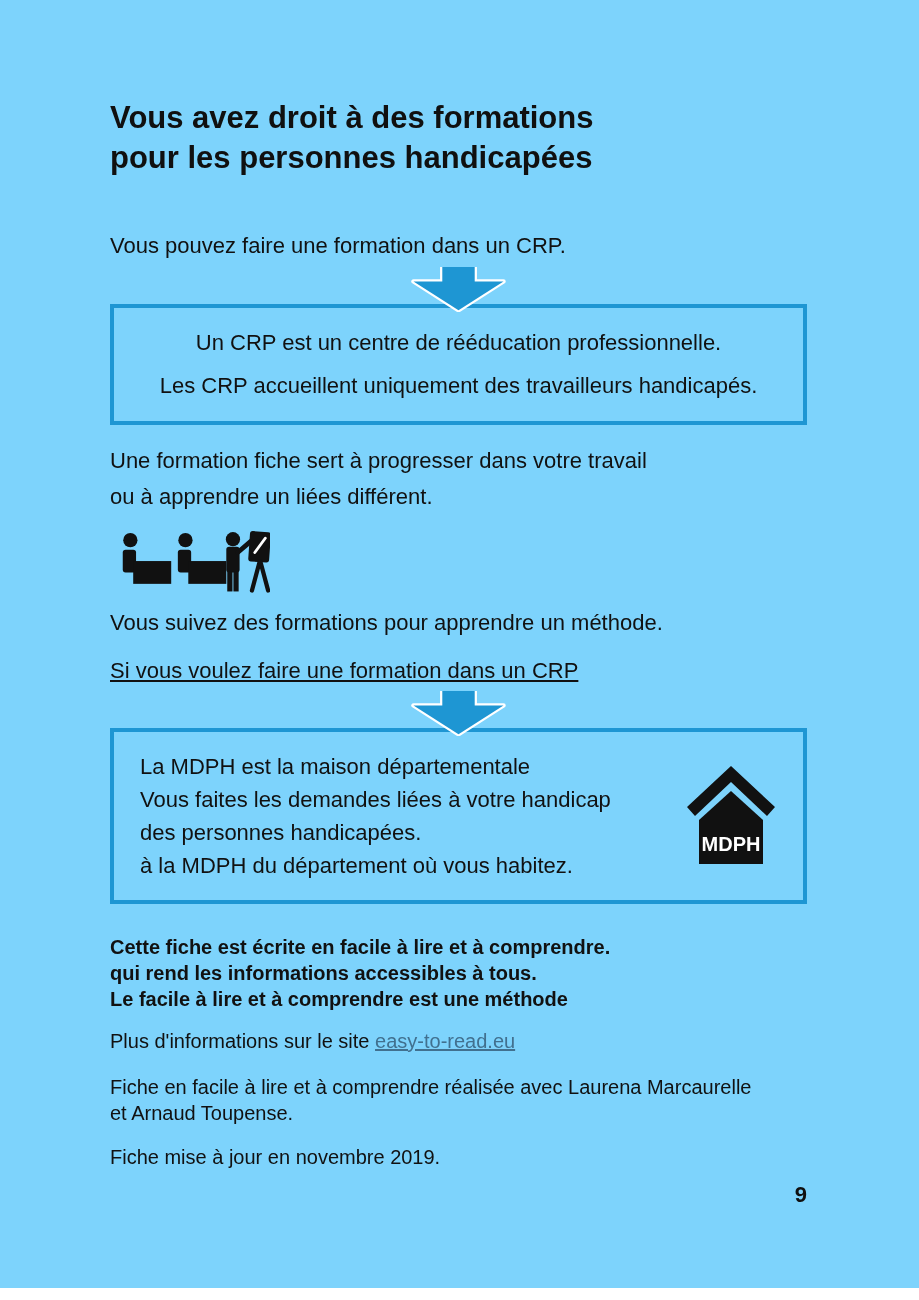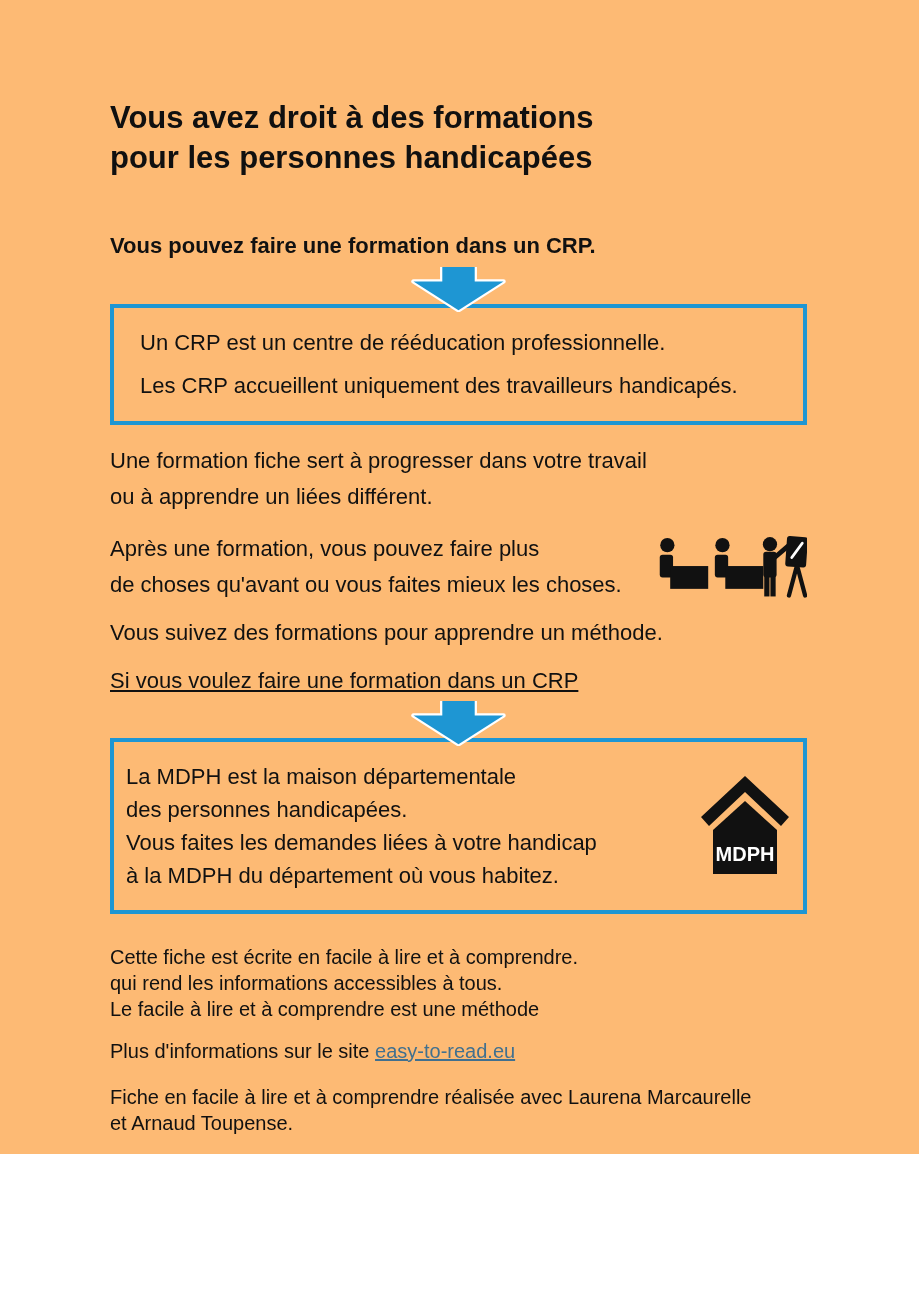--- a/index.html
+++ b/index.html
@@ -1,21 +1,21 @@
 <!DOCTYPE html>
 <html lang="fr" style="--accent: #1e96d3; --link: #41708f;"><head>
 <meta charset="utf-8">
 <style>
   html, body { margin: 0; padding: 0; background: #fff; }
   .page {
     position: relative;
     width: 919px;
-    height: 1154px;
+    height: 1288px;
     margin: 0 auto;
-    background: #fdba74;
+    background: #7dd3fc;
     color: #111111;
     font-family: "Liberation Sans", "DejaVu Sans", sans-serif;
     overflow: hidden;
     box-sizing: border-box;
   }
   .content {
     box-sizing: border-box;
     padding: 98px 112px 0 110px;
   }
   .nowrap { white-space: nowrap; }
@@ -23,65 +23,65 @@
   h1.title {
     margin: 0;
     font-size: 31px;
     line-height: 40px;
     font-weight: bold;
     color: #101010;
   }
 
   .body-text { font-size: 22px; line-height: 36px; }
 
-  .intro { margin-top: 53px; line-height: 30px; font-weight: bold; }
+  .intro { margin-top: 53px; line-height: 30px; }
 
   .arrow-wrap {
     position: relative;
     z-index: 2;
     height: 45px;
     margin-top: 6px;
     margin-bottom: -8px;
     text-align: center;
   }
   .arrow-wrap svg { width: 103px; height: 45px; display: inline-block; color: var(--accent, #1e96d3); }
 
   .bluebox {
     position: relative;
     border: 4px solid var(--accent, #1e96d3);
     box-sizing: border-box;
   }
-  .box-crp { padding: 20px 26px; }
+  .box-crp { padding: 20px 26px; text-align: center; }
   .box-crp .boxline { font-size: 22px; line-height: 30px; }
   .box-crp .boxline + .boxline { margin-top: 13px; }
 
   .p-progress { margin-top: 18px; }
   .p-apres {
     margin-top: 16px;
     display: flex;
     justify-content: space-between;
     align-items: center;
   }
   .p-apres svg { width: 152px; height: 62px; flex: none; margin-left: 8px; }
   .p-suivez { margin-top: 12px; }
   .p-si { margin-top: 12px; text-decoration: underline; }
 
   .arrow-wrap.second { margin-top: 2px; }
 
   .box-mdph {
-    padding: 18px 12px;
+    padding: 18px 26px;
     display: flex;
     justify-content: space-between;
     align-items: center;
   }
   .box-mdph .boxline { font-size: 22px; line-height: 33px; }
   .box-mdph svg { width: 92px; height: 100px; flex: none; margin-left: 10px; }
 
   .footer-p { font-size: 20px; line-height: 26px; }
-  .f-method { margin-top: 30px; }
+  .f-method { margin-top: 30px; font-weight: bold; }
   .f-copy { margin-top: 16px; }
   .f-credits { margin-top: 20px; }
   .f-updated { margin-top: 18px; }
 
   a.easy-link {
     color: var(--link, #41708f);
     cursor: pointer;
   }
 
   .page-number {
@@ -117,24 +117,20 @@
       <div class="boxline nowrap">Un CRP est un centre de rééducation professionnelle.</div>
       <div class="boxline nowrap">Les CRP accueillent uniquement des travailleurs handicapés.</div>
     </div>
 
     <div class="body-text p-progress">
       <div class="nowrap">Une formation fiche sert à progresser dans votre travail</div>
       <div class="nowrap">ou à apprendre un liées différent.</div>
     </div>
 
     <div class="body-text p-apres">
-      <div>
-        <div class="nowrap">Après une formation, vous pouvez faire plus</div>
-        <div class="nowrap">de choses qu'avant ou vous faites mieux les choses.</div>
-      </div>
       <svg class="icon-black" viewBox="0 0 160 64" aria-hidden="true">
         <g fill="currentColor">
           <circle cx="13" cy="9" r="7.5"></circle>
           <rect x="5" y="19" width="14" height="24" rx="3"></rect>
           <rect x="16" y="31" width="40" height="24"></rect>
           <g transform="translate(58,0)">
             <circle cx="13" cy="9" r="7.5"></circle>
             <rect x="5" y="19" width="14" height="24" rx="3"></rect>
             <rect x="16" y="31" width="40" height="24"></rect>
           </g>
@@ -161,22 +157,22 @@
 
     <div class="arrow-wrap second">
       <svg viewBox="0 0 110 50" aria-hidden="true">
         <polygon points="37,0 73,0 73,16 105,16 55,48 5,16 37,16" fill="currentColor" stroke="#ffffff" stroke-width="5" stroke-linejoin="round" paint-order="stroke"></polygon>
       </svg>
     </div>
 
     <div class="bluebox box-mdph">
       <div>
         <div class="boxline nowrap">La MDPH est la maison départementale</div>
+        <div class="boxline nowrap">Vous faites les demandes liées à votre handicap</div>
         <div class="boxline nowrap">des personnes handicapées.</div>
-        <div class="boxline nowrap">Vous faites les demandes liées à votre handicap</div>
         <div class="boxline nowrap">à la MDPH du département où vous habitez.</div>
       </div>
       <svg class="icon-black" viewBox="0 0 92 100" aria-hidden="true">
         <polygon points="46,0 90,41 82,50 46,16 10,50 2,41" fill="currentColor"></polygon>
         <polygon points="14,54 46,25 78,54 78,98 14,98" fill="currentColor"></polygon>
         <text x="46" y="85" text-anchor="middle" fill="#ffffff" font-size="20" font-weight="bold" font-family="Liberation Sans, sans-serif">MDPH</text>
       </svg>
     </div>
 
     <div class="footer-p f-method">

